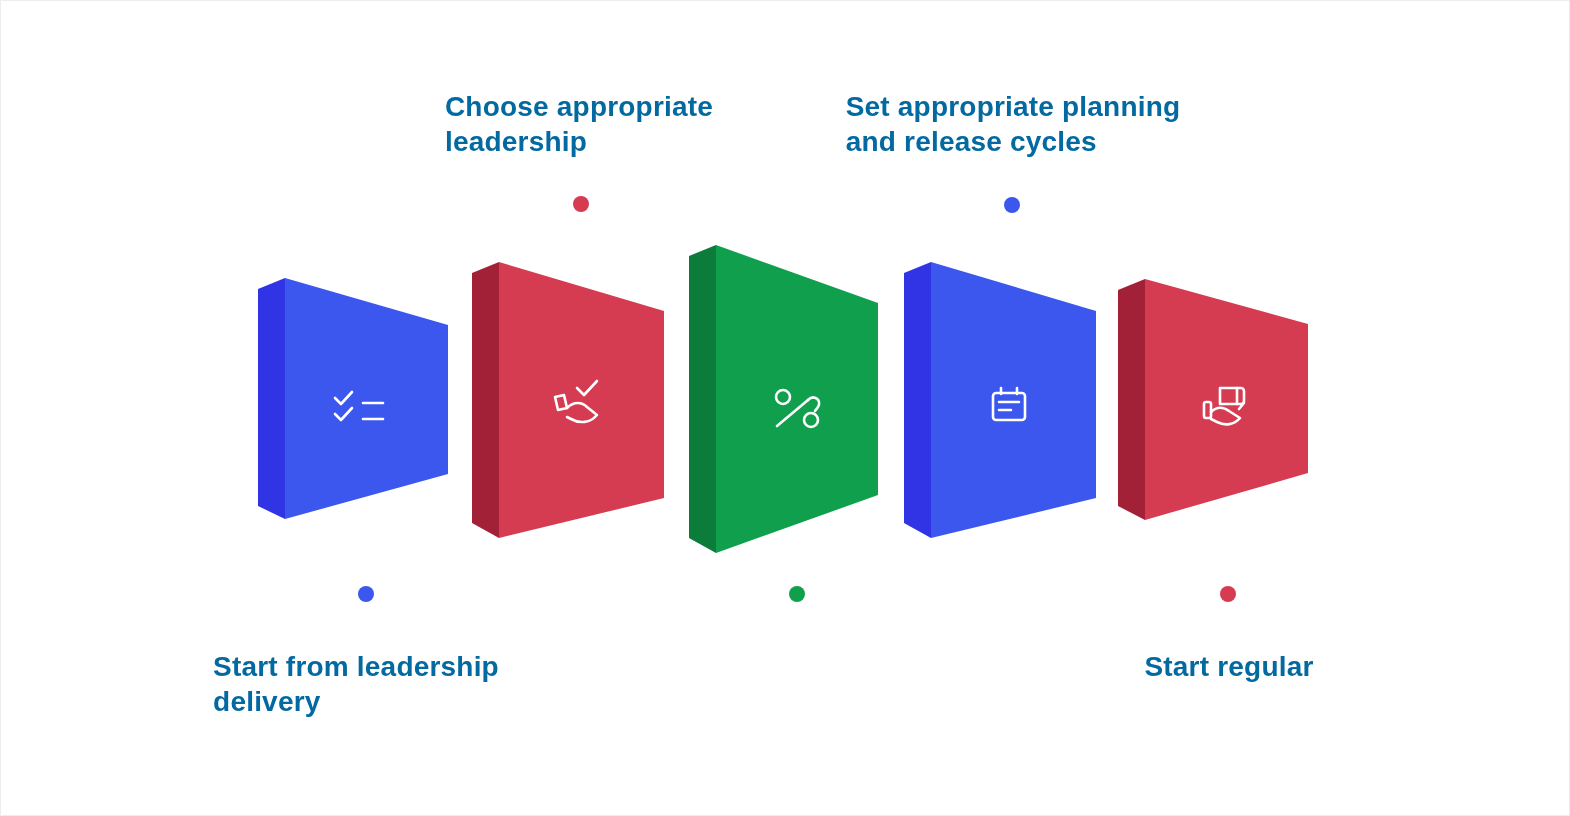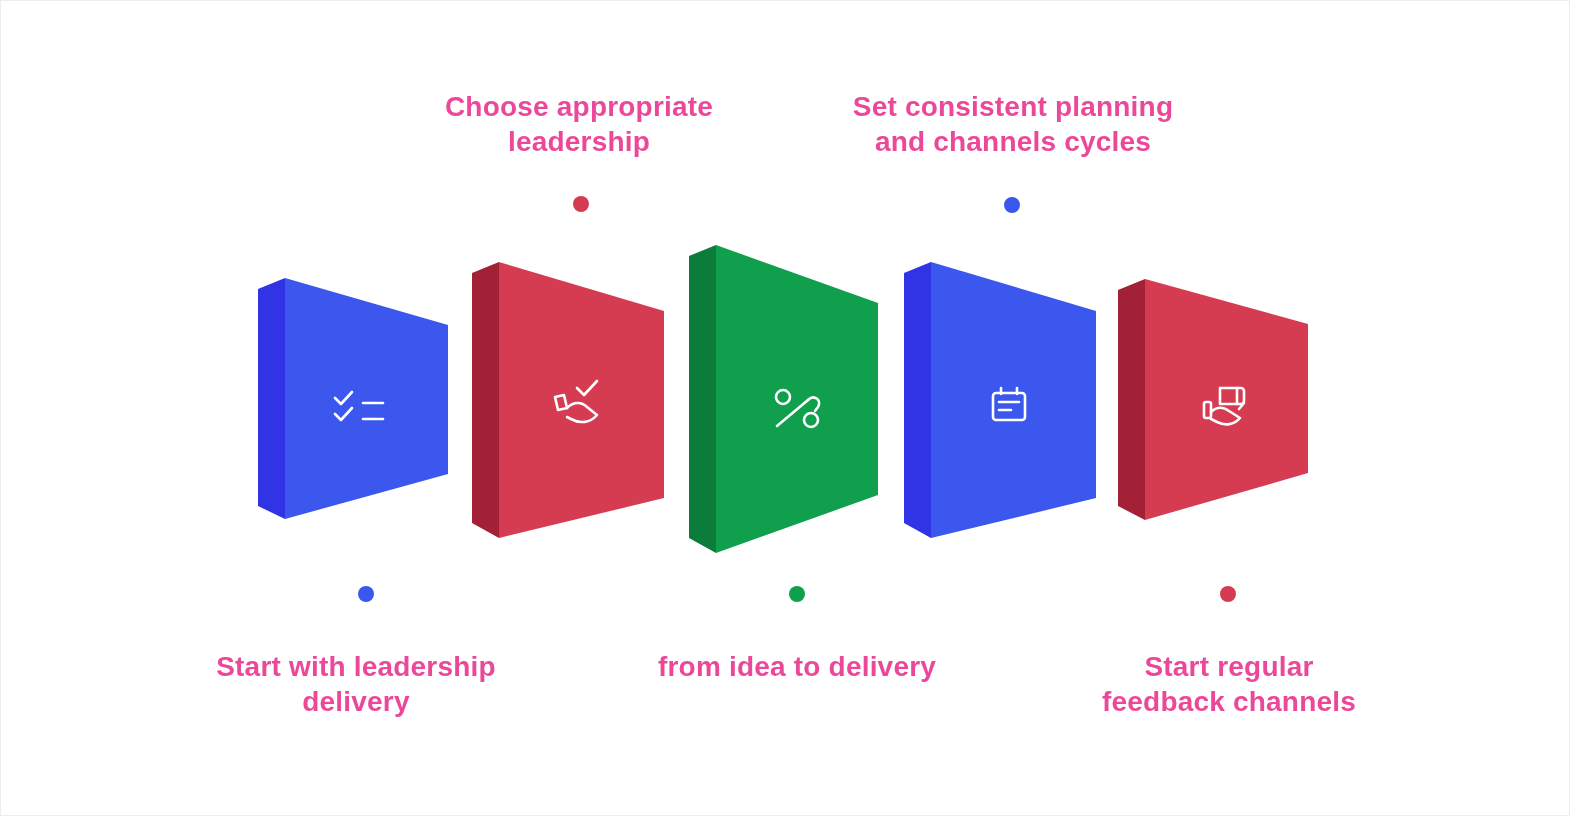--- a/index.html
+++ b/index.html
@@ -9,25 +9,24 @@
     background:#ffffff;
     border:1px solid #ededed;
     box-sizing:border-box;
     font-family:"Liberation Sans", sans-serif;
     overflow:hidden;
   }
   .shapes-layer { position:absolute; left:0; top:0; }
   .step-label {
     position:absolute;
     transform:translateX(-50%);
-    text-align:center;
     font-size:28px;
     line-height:35px;
     font-weight:600;
-    color:#ec4899;
+    color:#0369a1;
     letter-spacing:0.2px;
     white-space:nowrap;
   }
   .step-label span { display:block; }
 </style>
 </head>
 <body>
 
 <div class="canvas">
 
@@ -95,31 +94,29 @@
     <circle cx="1011" cy="204" r="8" fill="#3b57ee"></circle>
     <circle cx="1227" cy="593" r="8" fill="#d53b51"></circle>
   </svg>
 
   <div class="step-label" style="left:578px; top:88px;">
     <span>Choose appropriate</span>
     <span>leadership</span>
   </div>
 
   <div class="step-label" style="left:1012px; top:88px;">
-    <span>Set consistent planning</span>
-    <span>and channels cycles</span>
+    <span>Set appropriate planning</span>
+    <span>and release cycles</span>
   </div>
 
   <div class="step-label" style="left:355px; top:648px;">
-    <span>Start with leadership</span>
+    <span>Start from leadership</span>
     <span>delivery</span>
   </div>
 
   <div class="step-label" style="left:796px; top:648px;">
-    <span>from idea to delivery</span>
   </div>
 
   <div class="step-label" style="left:1228px; top:648px;">
     <span>Start regular</span>
-    <span>feedback channels</span>
   </div>
 
 </div>
 
 </body></html>

